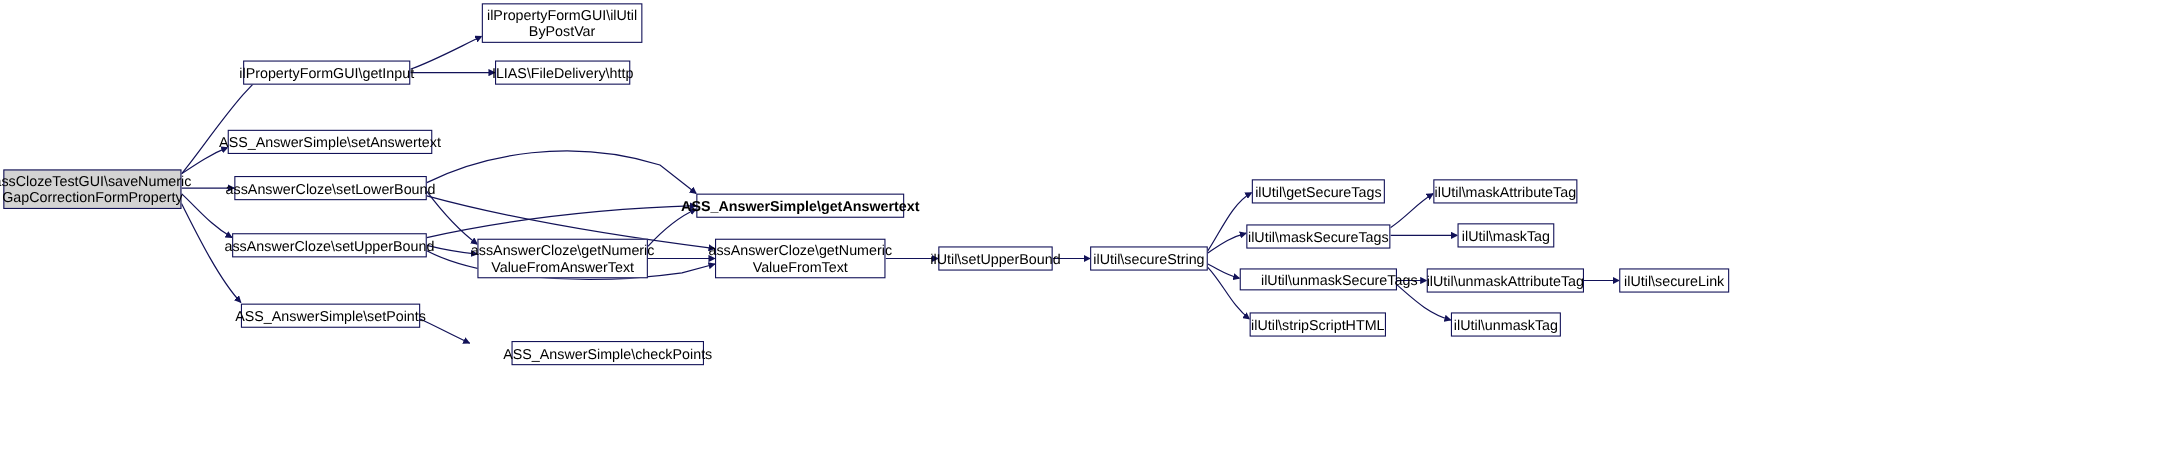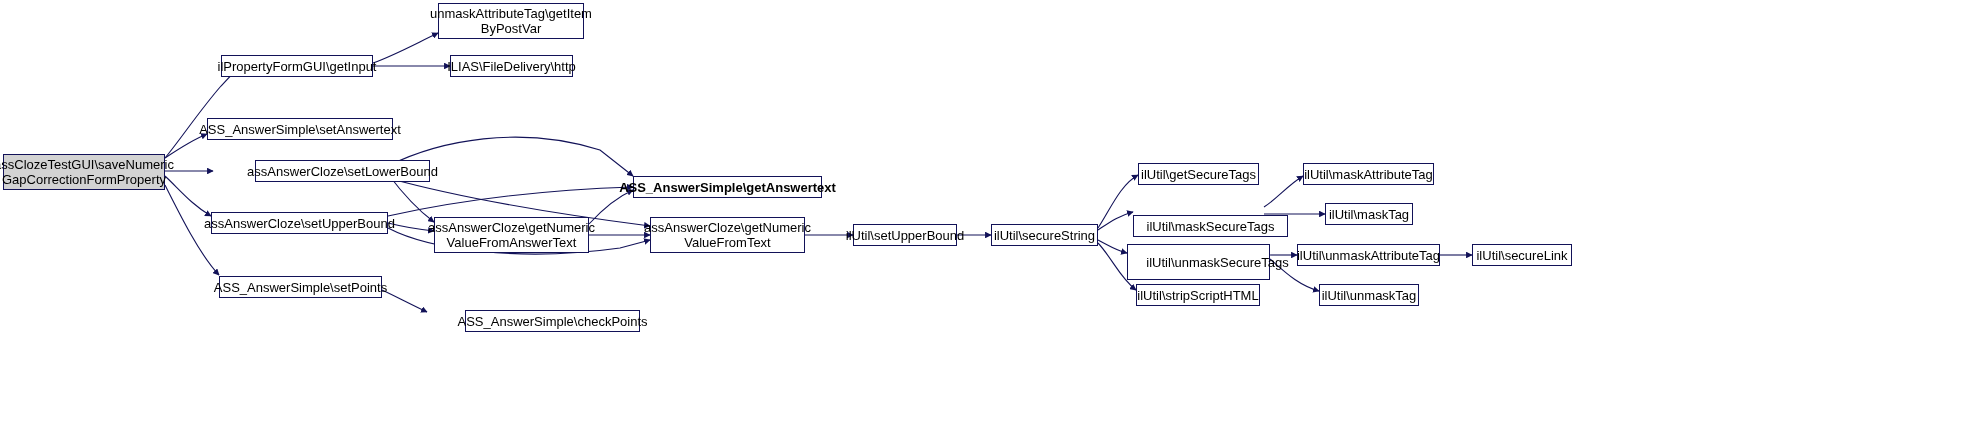--- a/index.html
+++ b/index.html
@@ -78,39 +78,39 @@
         <path d="M1264,207 C1278,198 1288,185 1303,176" marker-end="url(#arrow)" stroke="#121258"></path>
         <path d="M1264,214 L1325,214" marker-end="url(#arrow)" stroke="#121258"></path>
         <path d="M1270,255 L1297,255" marker-end="url(#arrow)" stroke="#121258"></path>
         <path d="M1270,259 C1285,272 1298,285 1319,291" marker-end="url(#arrow)" stroke="#121258"></path>
         <path d="M1440,255 L1472,255" marker-end="url(#arrow)" stroke="#121258"></path>
       </g>
   </svg>
   <div id="node-layer">
       <div class="node current" style="left: 3px; top: 154px; width: 162px; height: 36px;">assClozeTestGUI\saveNumeric
 GapCorrectionFormProperty</div>
-      <div class="node" style="left: 438px; top: 3px; width: 146px; height: 36px;">unmaskAttributeTag\getItem
+      <div class="node" style="left: 438px; top: 3px; width: 146px; height: 36px;">ilPropertyFormGUI\ilUtil
 ByPostVar</div>
       <div class="node" style="left: 221px; top: 55px; width: 152px; height: 22px;">ilPropertyFormGUI\getInput</div>
       <div class="node" style="left: 450px; top: 55px; width: 123px; height: 22px;">ILIAS\FileDelivery\http</div>
       <div class="node" style="left: 207px; top: 118px; width: 186px; height: 22px;">ASS_AnswerSimple\setAnswertext</div>
-      <div class="node" style="left: 213px; top: 160px; width: 175px; height: 22px; margin-left: 42px;">assAnswerCloze\setLowerBound</div>
+      <div class="node" style="left: 213px; top: 160px; width: 175px; height: 22px;">assAnswerCloze\setLowerBound</div>
       <div class="node" style="left: 211px; top: 212px; width: 177px; height: 22px;">assAnswerCloze\setUpperBound</div>
       <div class="node" style="left: 219px; top: 276px; width: 163px; height: 22px;">ASS_AnswerSimple\setPoints</div>
       <div class="node" style="left: 427px; top: 310px; width: 175px; height: 22px; margin-left: 38px;">ASS_AnswerSimple\checkPoints</div>
       <div class="node" style="left: 434px; top: 217px; width: 155px; height: 36px;">assAnswerCloze\getNumeric
 ValueFromAnswerText</div>
       <div class="node" style="left: 633px; top: 176px; width: 189px; height: 22px; font-weight: bold;">ASS_AnswerSimple\getAnswertext</div>
       <div class="node" style="left: 650px; top: 217px; width: 155px; height: 36px;">assAnswerCloze\getNumeric
 ValueFromText</div>
       <div class="node" style="left: 853px; top: 224px; width: 104px; height: 22px;">ilUtil\setUpperBound</div>
       <div class="node" style="left: 991px; top: 224px; width: 107px; height: 22px;">ilUtil\secureString</div>
       <div class="node" style="left: 1138px; top: 163px; width: 121px; height: 22px;">ilUtil\getSecureTags</div>
-      <div class="node" style="left: 1133px; top: 215px; width: 155px; height: 22px;">ilUtil\maskSecureTags</div>
-      <div class="node" style="left: 1127px; top: 244px; width: 143px; height: 36px; padding-left: 40px;">ilUtil\unmaskSecureTags</div>
+      <div class="node" style="left: 1133px; top: 204px; width: 131px; height: 22px;">ilUtil\maskSecureTags</div>
+      <div class="node" style="left: 1127px; top: 244px; width: 143px; height: 20px; padding-left: 40px;">ilUtil\unmaskSecureTags</div>
       <div class="node" style="left: 1136px; top: 284px; width: 124px; height: 22px;">ilUtil\stripScriptHTML</div>
       <div class="node" style="left: 1303px; top: 163px; width: 131px; height: 22px;">ilUtil\maskAttributeTag</div>
       <div class="node" style="left: 1325px; top: 203px; width: 88px; height: 22px;">ilUtil\maskTag</div>
       <div class="node" style="left: 1297px; top: 244px; width: 143px; height: 22px;">ilUtil\unmaskAttributeTag</div>
       <div class="node" style="left: 1319px; top: 284px; width: 100px; height: 22px;">ilUtil\unmaskTag</div>
       <div class="node" style="left: 1472px; top: 244px; width: 100px; height: 22px;">ilUtil\secureLink</div>
     </div>
 </div>
 
 </body></html>

